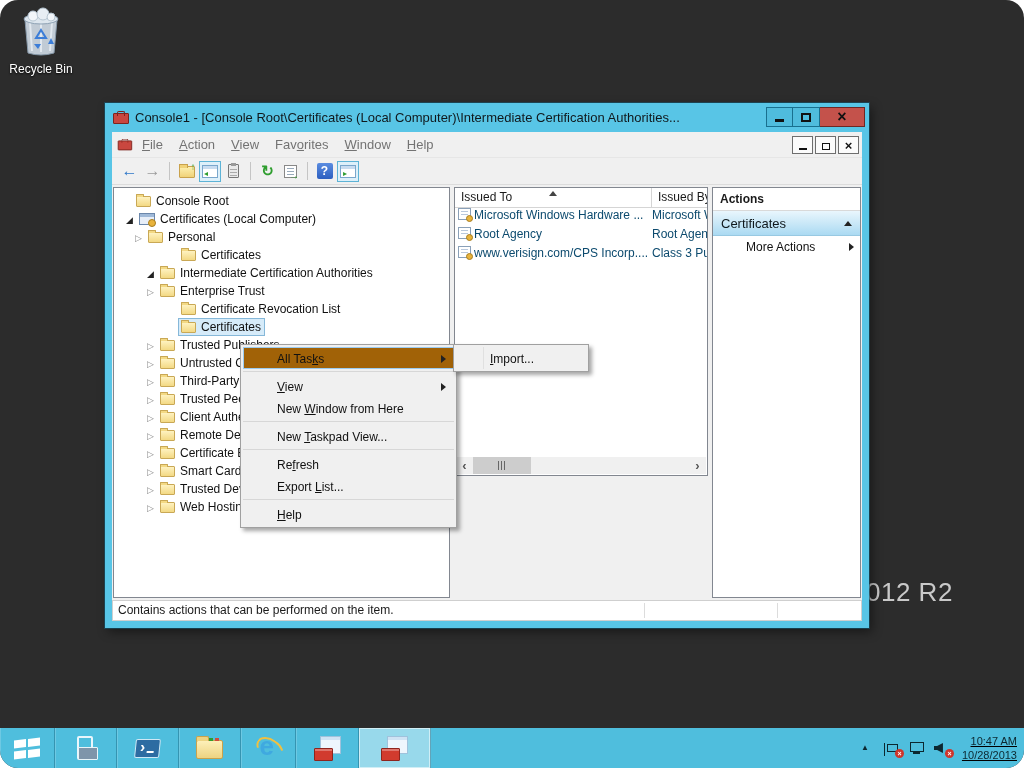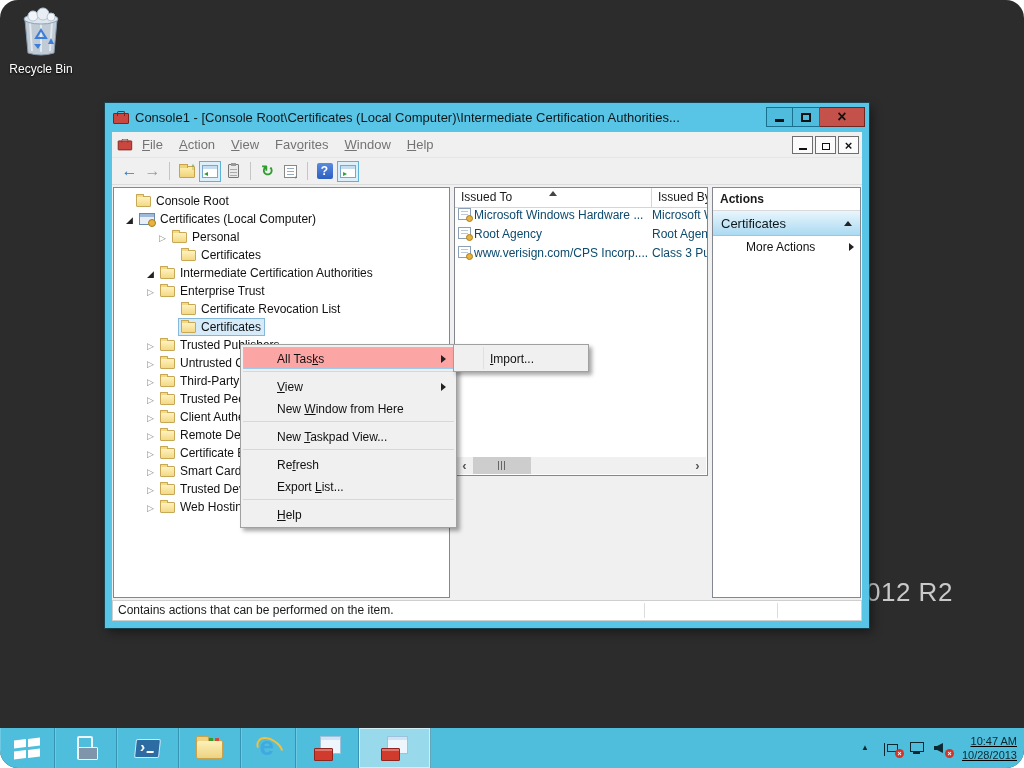--- a/index.html
+++ b/index.html
@@ -112,21 +112,21 @@
   #statusbar { position:absolute; left:0; top:468px; width:750px; height:21px; background:#fff; border:1px solid #cfcfcf; font-size:12px; color:#1a1a1a; line-height:19px; padding-left:5px; }
   .sb-div { position:absolute; top:2px; bottom:2px; width:1px; background:#dcdcdc; }
 
   
   .menu-popup { position:absolute; background:#f0f0f0; border:1px solid #a0a0a0; box-shadow:3px 3px 4px rgba(0,0,0,.35); padding:2px 0; z-index:50; }
   #context-menu { left:240px; top:344px; width:217px; }
   #submenu { left:453px; top:344px; width:136px; }
   #submenu::before { content:""; position:absolute; left:29px; top:2px; bottom:2px; width:1px; background:#e0e0e0; }
   .cm-item { position:relative; height:22px; line-height:22px; font-size:12px; color:#111; padding-left:33px; margin:0 2px; border:1px solid transparent; white-space:nowrap; }
   .cm-item u { text-decoration:underline; }
-  .cm-item.hl { background:#fca5a5; border-color:#9ccbef; }
+  .cm-item.hl { background:#a16207; border-color:#9ccbef; }
   .cm-arrow { position:absolute; right:7px; top:7px; width:0; height:0; border-top:4px solid transparent; border-bottom:4px solid transparent; border-left:5px solid #222; }
   .cm-sep { height:1px; background:#d7d7d7; margin:2px 2px 3px 2px; }
 
   
   #taskbar { position:absolute; left:0; bottom:0; width:1024px; height:40px; background:#4fbedd; display:flex; }
   .tk-btn { height:40px; display:flex; align-items:center; justify-content:center; border-right:1px solid rgba(10,80,105,.38); box-shadow:inset 1px 0 0 rgba(255,255,255,.18); }
   .tk-btn.active { background:rgba(255,255,255,.42); box-shadow:inset 0 0 0 1px rgba(255,255,255,.55); }
   .tk { position:relative; display:inline-block; }
   .tk-windows-logo { width:26px; height:19px; transform:skewY(-7deg); background:
       linear-gradient(#fff,#fff) 0 0/12px 8px no-repeat,
@@ -271,21 +271,21 @@
                 <span class="tree-label">Console Root</span>
               </span>
             </div>
             <div class="tree-row" style="padding-left: 9px;">
               <span class="exp expanded"></span>
               <span class="row-body">
                 <span class="icon-certmgr"></span>
                 <span class="tree-label">Certificates (Local Computer)</span>
               </span>
             </div>
-            <div class="tree-row" style="padding-left: 42px;">
+            <div class="tree-row" style="padding-left: 18px;">
               <span class="exp collapsed"></span>
               <span class="row-body">
                 <span class="icon-folder"></span>
                 <span class="tree-label">Personal</span>
               </span>
             </div>
             <div class="tree-row" style="padding-left: 51px;">
               <span class="exp"></span>
               <span class="row-body">
                 <span class="icon-folder"></span>

